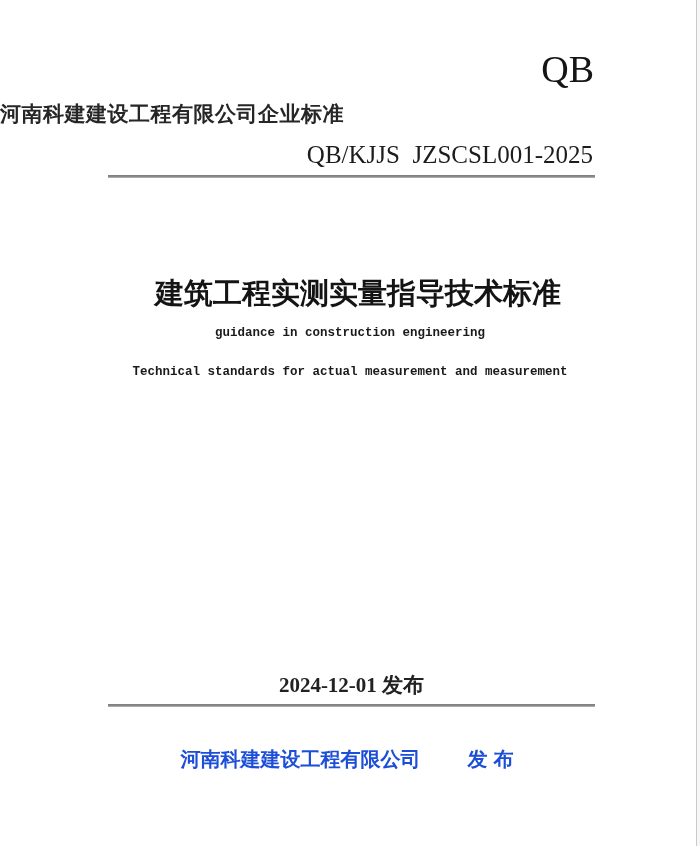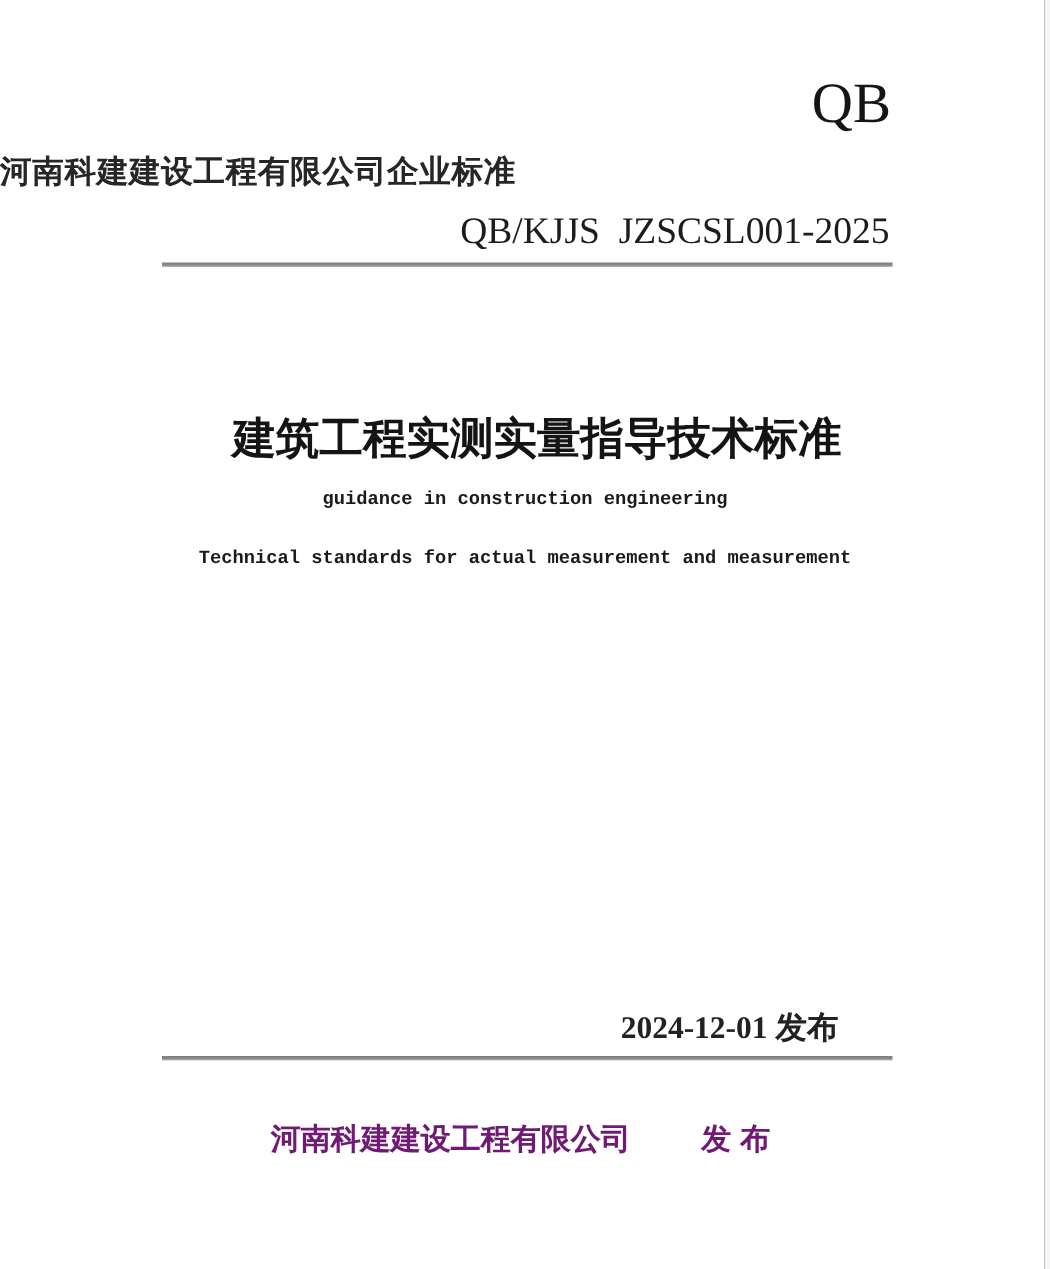--- a/index.html
+++ b/index.html
@@ -97,38 +97,38 @@
     font-weight: 700;
     line-height: 39px;
     color: #1a1a1a;
   }
   .dates {
     position: absolute;
     top: 671px;
     left: 144px;
     right: 141px;
     display: flex;
-    justify-content: flex-end;
+    justify-content: center;
     font-size: 21px;
     font-weight: 600;
     white-space: pre;
     color: #222222;
   }
   .publisher {
     position: absolute;
     top: 746px;
     left: 0;
     right: 0;
     display: flex;
     justify-content: center;
     align-items: baseline;
     gap: 47px;
     font-size: 20px;
     font-weight: 700;
-    color: #701a75;
+    color: #1d4ed8;
   }
   .publisher .fabu {
     letter-spacing: 6px;
   }
 </style>
 </head>
 <body>
 
 <div class="page">
 

